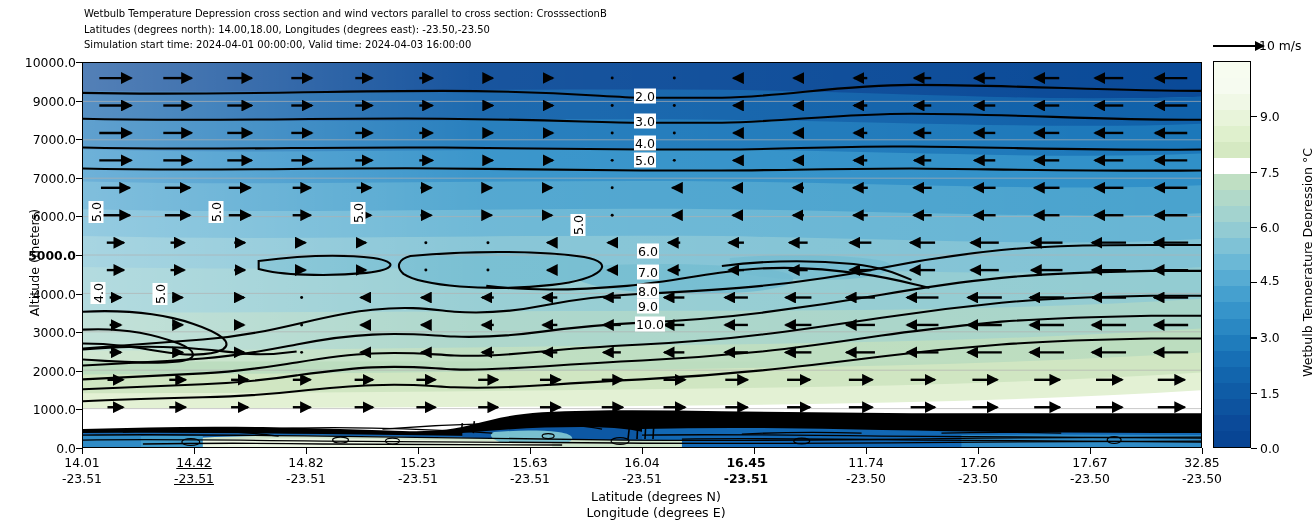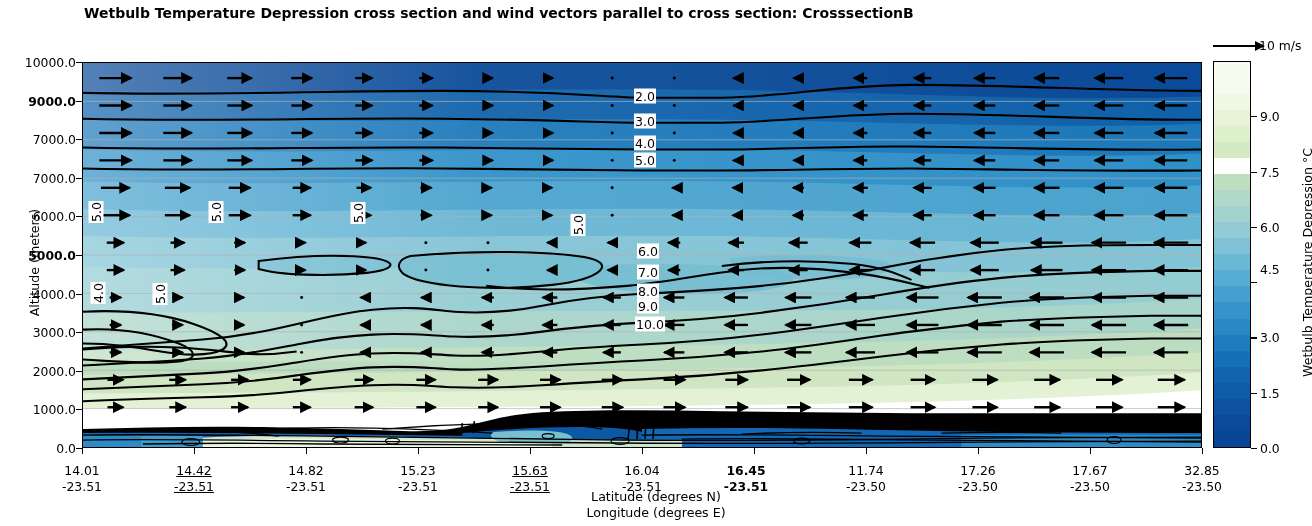--- a/index.html
+++ b/index.html
@@ -8,21 +8,21 @@
     width: 1312px; height: 526px;
     background: #ffffff;
     font-family: "DejaVu Sans", sans-serif;
     overflow: hidden;
   }
   #root { position: relative; width: 1312px; height: 526px; }
 
   
   #title-block {
     position: absolute; left: 84px; top: 6px; width: 1120px;
-    font-size: 14px; font-weight: bold; color: #000;
+    font-size: 10px; font-weight: normal; color: #000;
     line-height: 15.6px; white-space: nowrap;
   }
 
   
   #plot-frame {
     position: absolute; left: 82px; top: 62px;
     width: 1120px; height: 386px;
     border: 1.1px solid #000;
     overflow: hidden;
     background: #ffffff;
@@ -45,21 +45,21 @@
     position: absolute; left: -96px; top: 255px;
     width: 260px; text-align: center;
     font-size: 12.6px; color: #000;
     transform: rotate(-90deg); transform-origin: center center;
   }
 
   
   .xtick-mark { position: absolute; top: 448px; width: 1.1px; height: 6px; background: #000; }
   .xtick-label {
     position: absolute; top: 455px; width: 120px; margin-left: -60px;
-    text-align: center; font-size: 12.4px; color: #000; line-height: 16px; margin-top: 8px;
+    text-align: center; font-size: 12.4px; color: #000; line-height: 16px;
   }
   #xlabel-lat {
     position: absolute; left: 0; top: 489px; width: 1312px;
     text-align: center; font-size: 12.6px; color: #000;
   }
   #xlabel-lon {
     position: absolute; left: 0; top: 505px; width: 1312px;
     text-align: center; font-size: 12.6px; color: #000;
   }
 
@@ -98,20 +98,22 @@
   }
   .clabel-rot { transform: translate(-50%, -50%) rotate(-90deg); }
 </style>
 </head>
 <body>
 
 <div id="root">
 
   <div id="title-block">
     <div>Wetbulb Temperature Depression cross section and wind vectors parallel to cross section: CrosssectionB</div>
+    <div>Latitudes (degrees north): 14.00,18.00, Longitudes (degrees east): -23.50,-23.50</div>
+    <div>Simulation start time: 2024-04-01 00:00:00, Valid time: 2024-04-03 16:00:00</div>
   </div>
 
   <svg id="refvec" viewBox="0 0 56 16">
     <line x1="2" y1="8" x2="44" y2="8" stroke="#000" stroke-width="2"></line>
     <polygon points="44,3 54,8 44,13" fill="#000"></polygon>
   </svg>
   <div id="refvec-label">10 m/s</div>
 
   <div id="plot-frame">
 
@@ -565,21 +567,21 @@
   <div id="ytick-holder">
       <div class="ytick-label" style="top: 448px;">0.0</div>
       <div class="ytick-label" style="top: 409.4px;">1000.0</div>
       <div class="ytick-label" style="top: 370.8px;">2000.0</div>
       <div class="ytick-label" style="top: 332.2px;">3000.0</div>
       <div class="ytick-label" style="top: 293.6px;">4000.0</div>
       <div class="ytick-label" style="top: 255px; font-weight: bold;">5000.0</div>
       <div class="ytick-label" style="top: 216.4px;">6000.0</div>
       <div class="ytick-label" style="top: 177.8px;">7000.0</div>
       <div class="ytick-label" style="top: 139.2px;">7000.0</div>
-      <div class="ytick-label" style="top: 100.6px; font-weight: bold;">9000.0</div>
+      <div class="ytick-label" style="top: 100.6px;">9000.0</div>
       <div class="ytick-label" style="top: 62px;">10000.0</div>
     </div>
   <div id="ylabel">Altitude (meters)</div>
 
   <div id="xaxis"></div>
   <div id="xlabel-lon">Longitude (degrees E)</div>
   <div id="xlabel-lat">Latitude (degrees N)</div>
 
   <div id="colorbar-box">
       <div class="cbar-band" style="height: 16.0417px; background: rgb(247, 252, 240);"></div>
@@ -637,21 +639,21 @@
     <div class="xtick-label" style="left: 306px;">
       <div>14.82</div>
       <div>-23.51</div>
     </div>
     <div class="xtick-mark" style="left: 418px;"></div>
     <div class="xtick-label" style="left: 418px;">
       <div>15.23</div>
       <div>-23.51</div>
     </div>
     <div class="xtick-mark" style="left: 530px;"></div>
-    <div class="xtick-label" style="left: 530px; text-decoration: underline;">
+    <div class="xtick-label" style="left: 530px;">
       <div>15.63</div>
       <div>-23.51</div>
     </div>
     <div class="xtick-mark" style="left: 642px;"></div>
     <div class="xtick-label" style="left: 642px;">
       <div>16.04</div>
       <div>-23.51</div>
     </div>
     <div class="xtick-mark" style="left: 754px;"></div>
     <div class="xtick-label" style="left: 746px; font-weight: bold;">
@@ -678,21 +680,21 @@
       <div>32.85</div>
       <div>-23.50</div>
     </div>
     <div class="cbar-tick" style="top: 448px;"></div>
     <div class="cbar-tick-label" style="top: 448px;">0.0</div>
     <div class="cbar-tick" style="top: 392.714px;"></div>
     <div class="cbar-tick-label" style="top: 392.714px;">1.5</div>
     <div class="cbar-tick" style="top: 337.429px;"></div>
     <div class="cbar-tick-label" style="top: 337.429px;">3.0</div>
     <div class="cbar-tick" style="top: 282.143px;"></div>
-    <div class="cbar-tick-label" style="top: 269px;">4.5</div>
+    <div class="cbar-tick-label" style="top: 280px;">4.5</div>
     <div class="cbar-tick" style="top: 226.857px;"></div>
     <div class="cbar-tick-label" style="top: 226.857px;">6.0</div>
     <div class="cbar-tick" style="top: 171.571px;"></div>
     <div class="cbar-tick-label" style="top: 171.571px;">7.5</div>
     <div class="cbar-tick" style="top: 116.286px;"></div>
     <div class="cbar-tick-label" style="top: 116.286px;">9.0</div>
     <div class="clabel" style="left: 645px; top: 96px;">2.0</div>
     <div class="clabel" style="left: 645px; top: 121px;">3.0</div>
     <div class="clabel" style="left: 645px; top: 143px;">4.0</div>
     <div class="clabel" style="left: 645px; top: 160px;">5.0</div>

